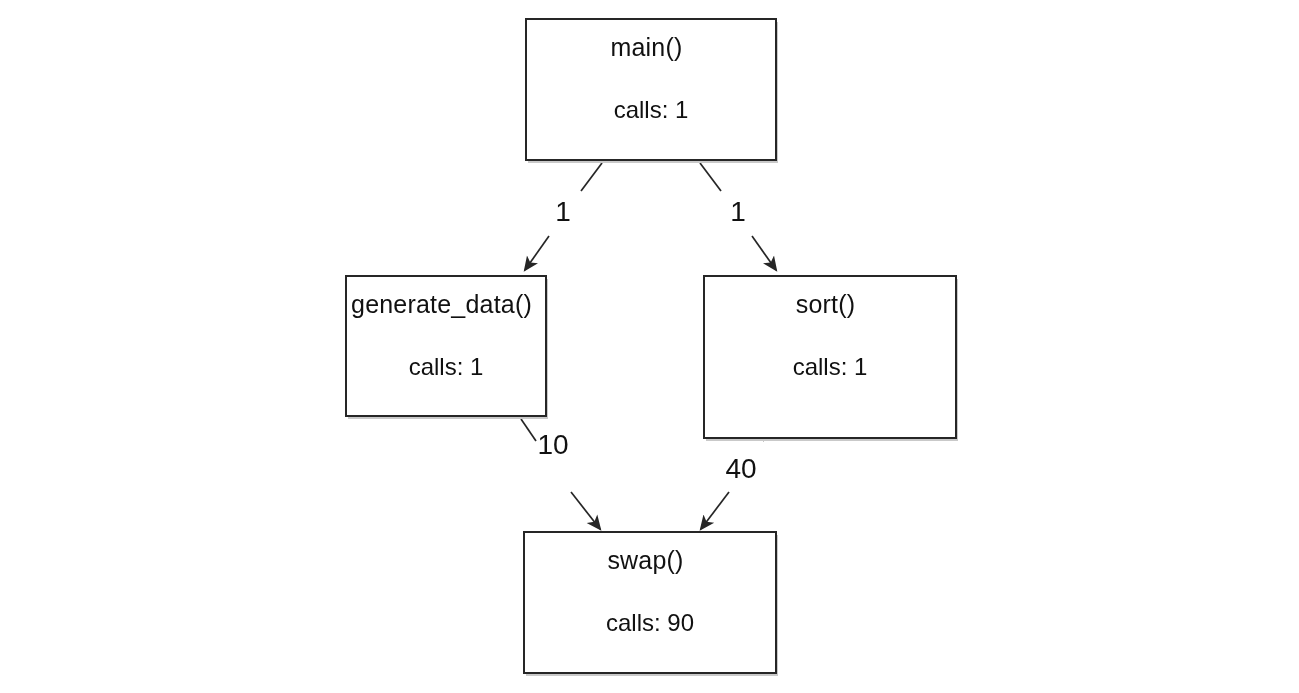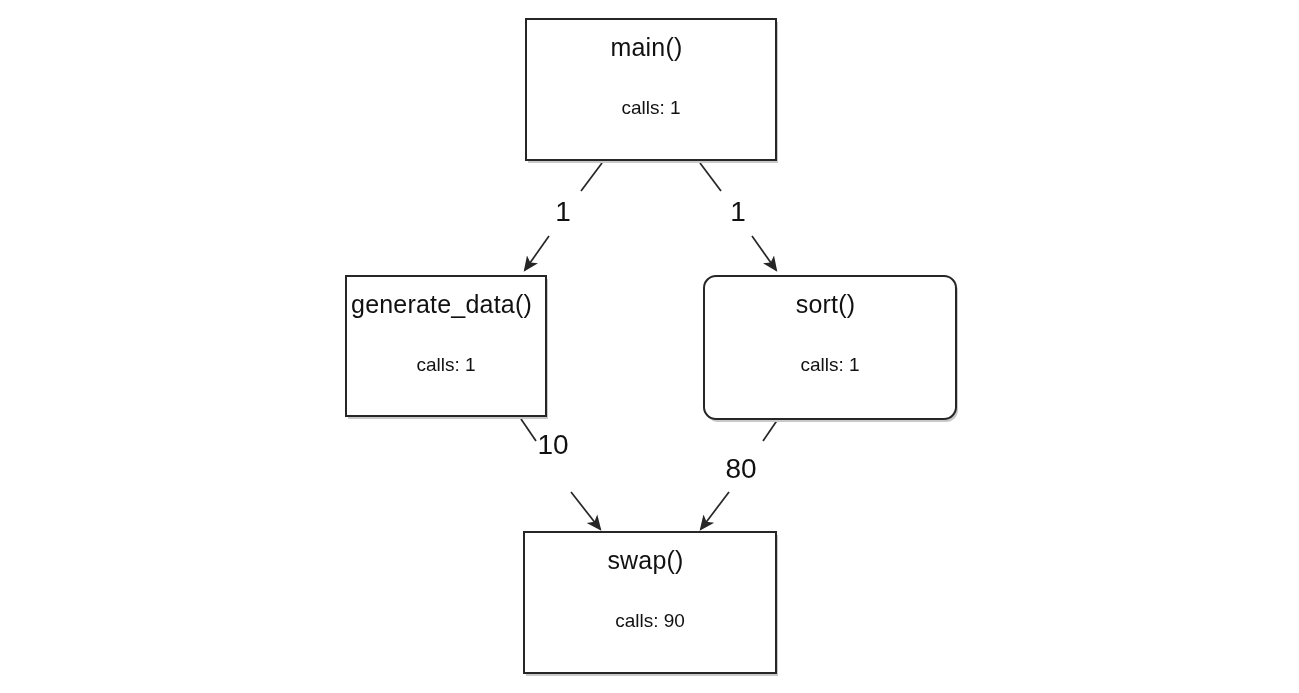--- a/index.html
+++ b/index.html
@@ -40,21 +40,21 @@
     line-height: 1;
     letter-spacing: 0.2px;
     white-space: nowrap;
   }
   .node-calls {
     position: absolute;
     top: 78px;
     left: 0;
     right: 0;
     text-align: center;
-    font-size: 19px;
+    font-size: 24px;
     line-height: 1;
     white-space: nowrap;
   }
   .edge-label {
     position: absolute;
     transform: translate(-50%, -50%);
     font-size: 28px;
     line-height: 1;
     white-space: nowrap;
   }
@@ -83,28 +83,28 @@
     </svg>
   <div id="node-layer">
       <div class="node" style="left: 525px; top: 18px; width: 252px; height: 143px;">
     <span class="node-title">main()</span>
     <span class="node-calls">calls: 1</span>
   </div>
       <div class="node" style="left: 345px; top: 275px; width: 202px; height: 142px;">
     <span class="node-title">generate_data()</span>
     <span class="node-calls">calls: 1</span>
   </div>
-      <div class="node" style="left: 703px; top: 275px; width: 254px; height: 145px; border-radius: 13px;">
+      <div class="node" style="left: 703px; top: 275px; width: 254px; height: 164px;">
     <span class="node-title">sort()</span>
     <span class="node-calls">calls: 1</span>
   </div>
       <div class="node" style="left: 523px; top: 531px; width: 254px; height: 143px;">
     <span class="node-title">swap()</span>
     <span class="node-calls">calls: 90</span>
   </div>
     </div>
   <div id="label-layer">
       <span class="edge-label" style="left: 563px; top: 212px;">1</span>
       <span class="edge-label" style="left: 738px; top: 212px;">1</span>
       <span class="edge-label" style="left: 553px; top: 445px;">10</span>
-      <span class="edge-label" style="left: 741px; top: 469px;">80</span>
+      <span class="edge-label" style="left: 741px; top: 469px;">40</span>
     </div>
 </div>
 
 </body></html>

